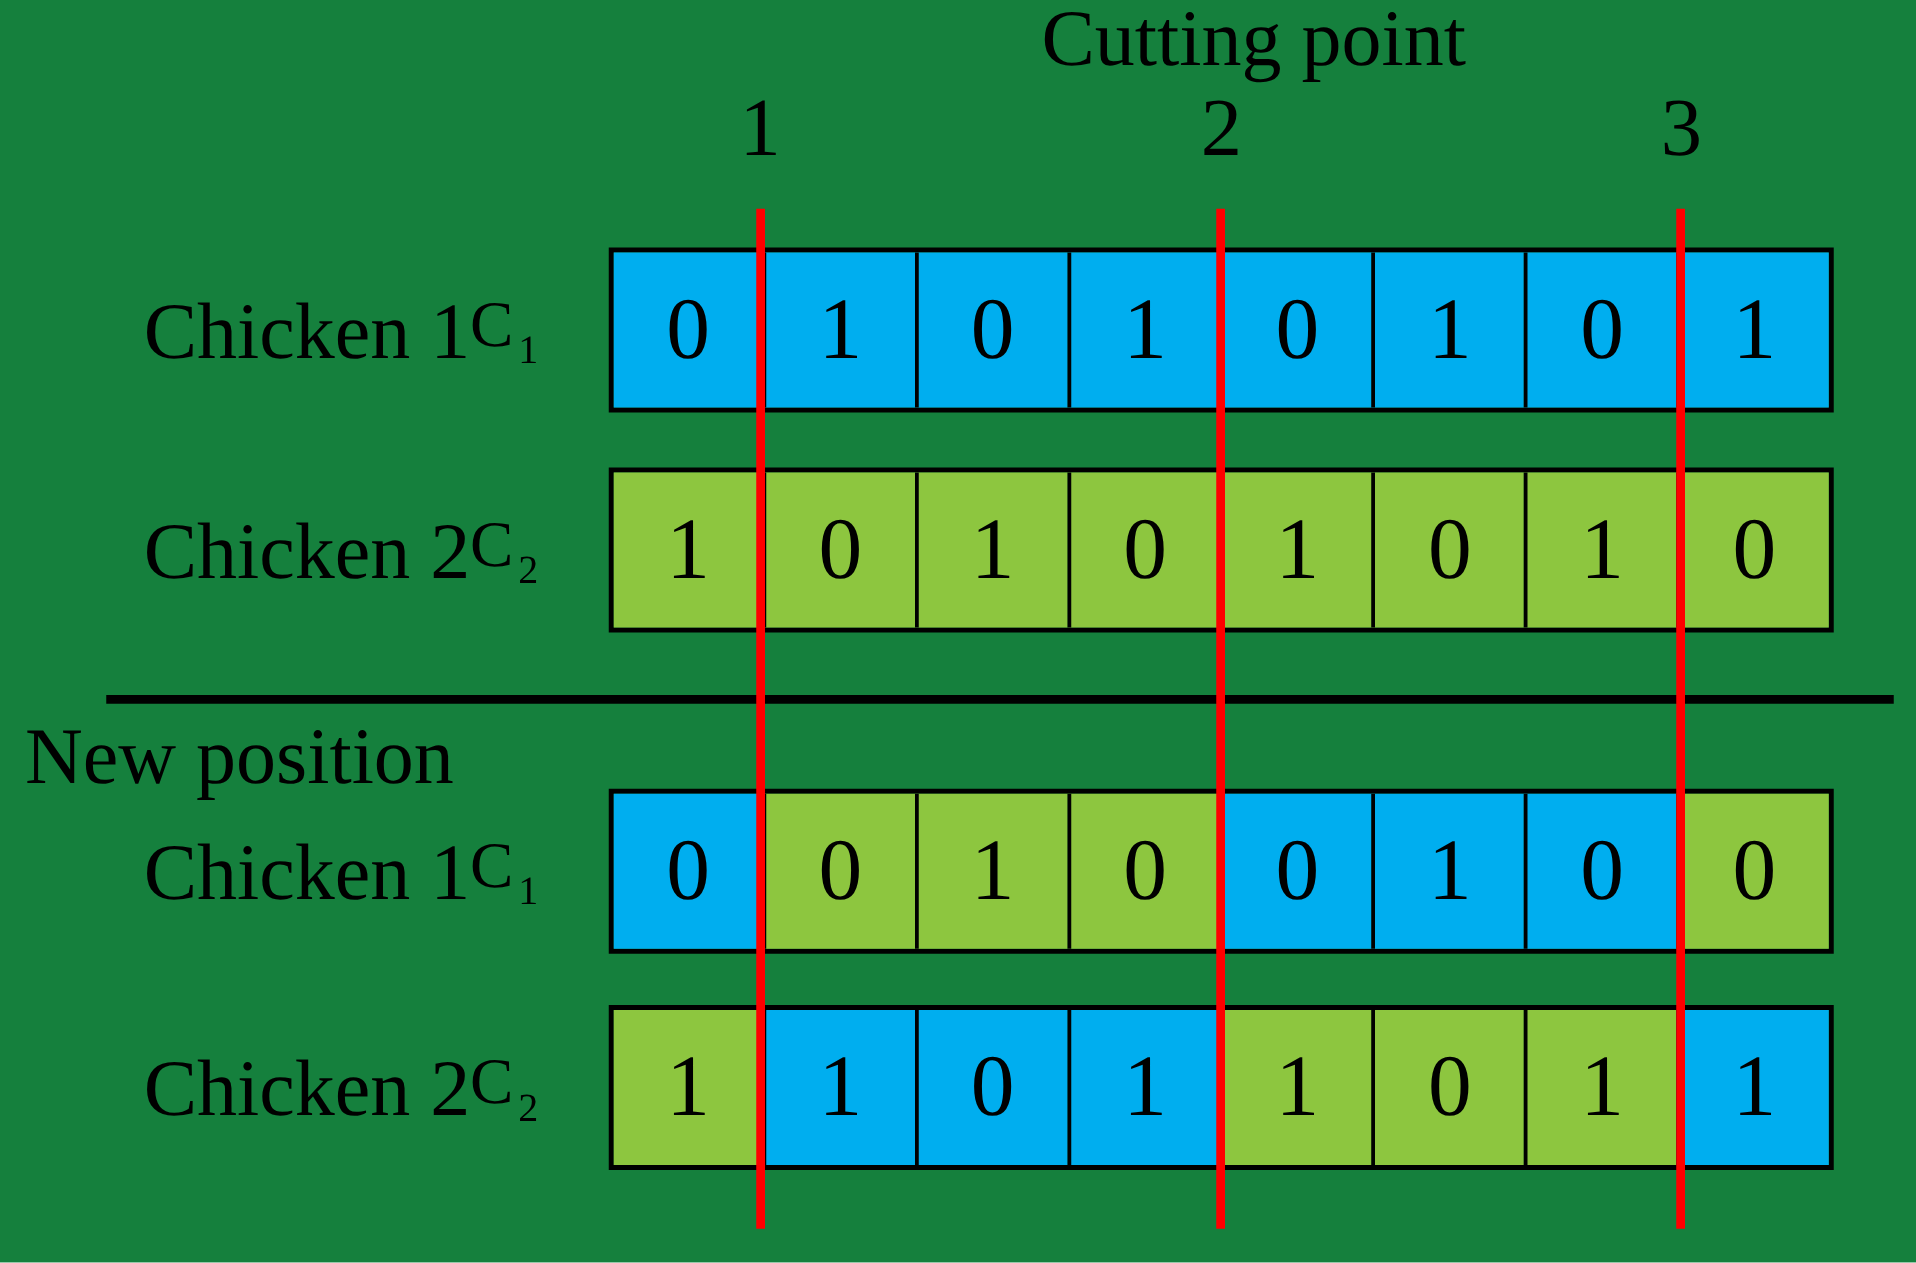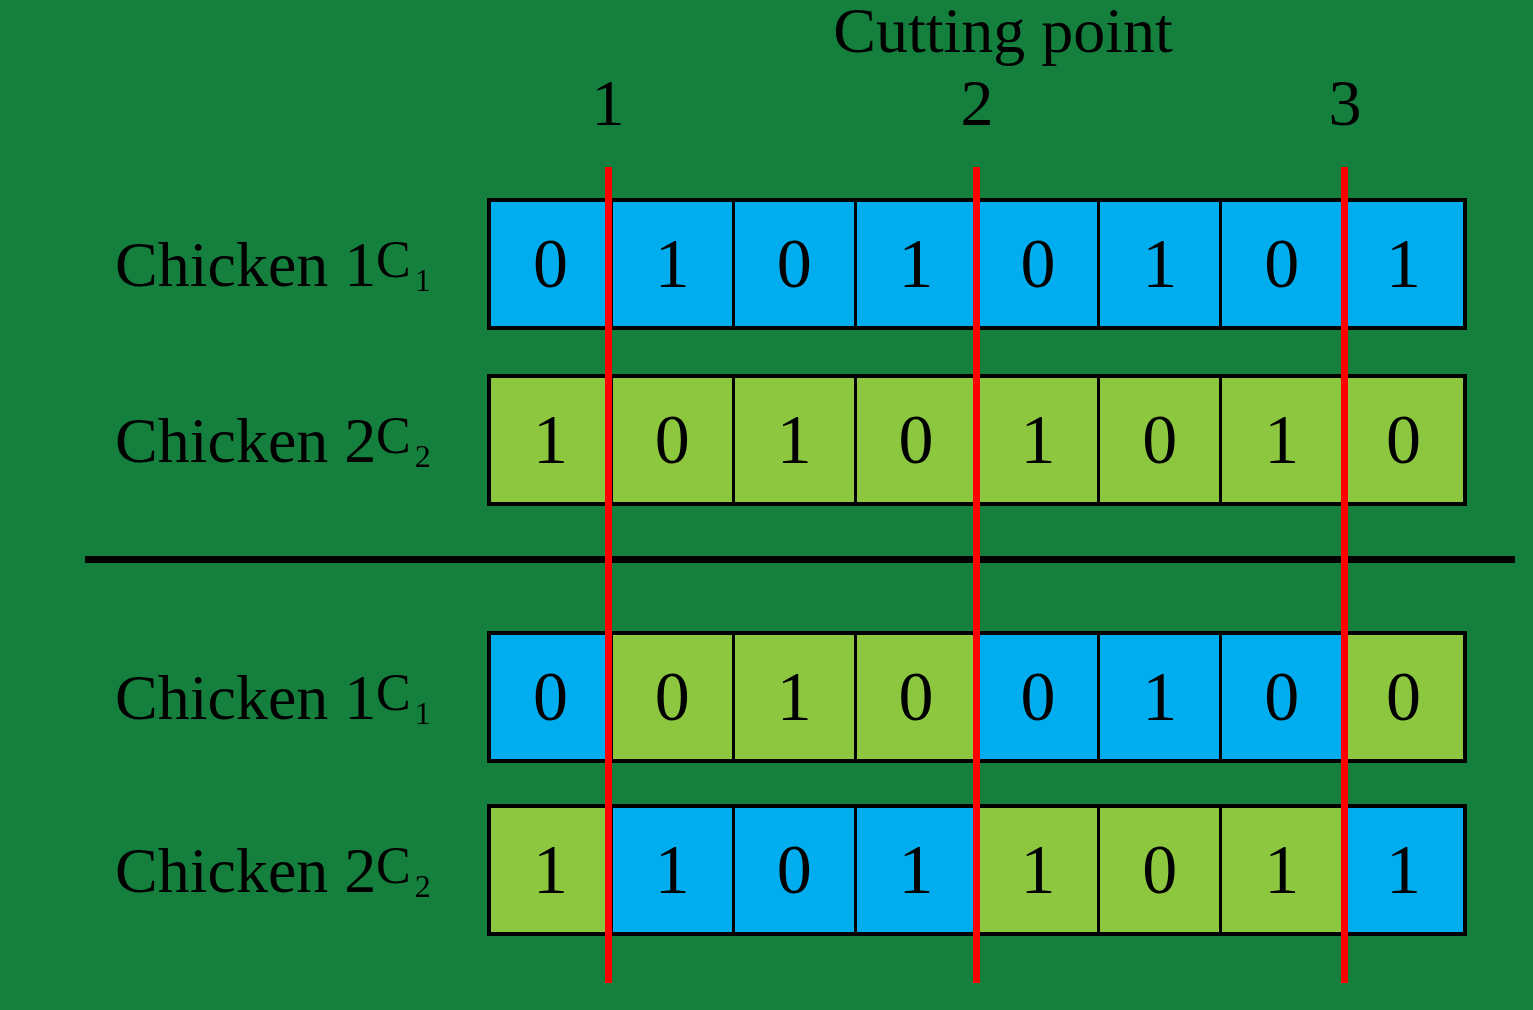--- a/index.html
+++ b/index.html
@@ -97,20 +97,21 @@
       <div class="cell green">0</div>
       <div class="cell green">1</div>
       <div class="cell green">0</div>
       <div class="cell green">1</div>
       <div class="cell green">0</div>
       <div class="cell green">1</div>
       <div class="cell green">0</div>
     </div>
 
   <div class="divider"></div>
+  <div class="new-pos">New position</div>
 
   <div class="row-label r3">Chicken 1</div>
   <div class="row-sym r3"><span>C</span><span class="sub">1</span></div>
   <div class="gene-row gr3">
       <div class="cell blue">0</div>
       <div class="cell green">0</div>
       <div class="cell green">1</div>
       <div class="cell green">0</div>
       <div class="cell blue">0</div>
       <div class="cell blue">1</div>

